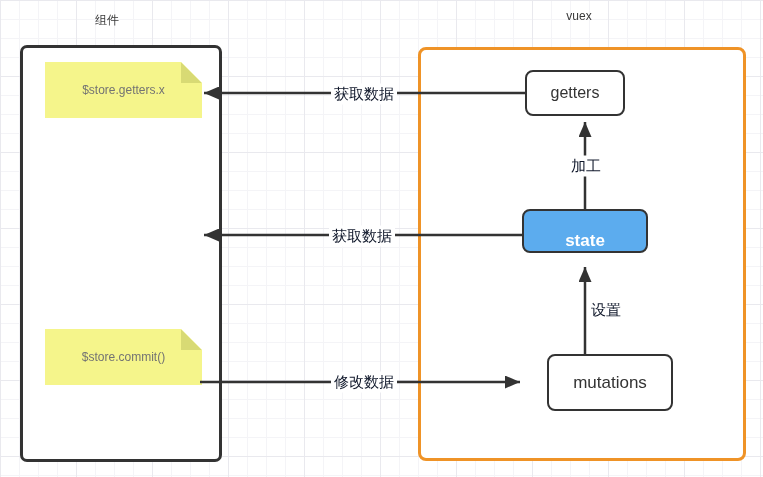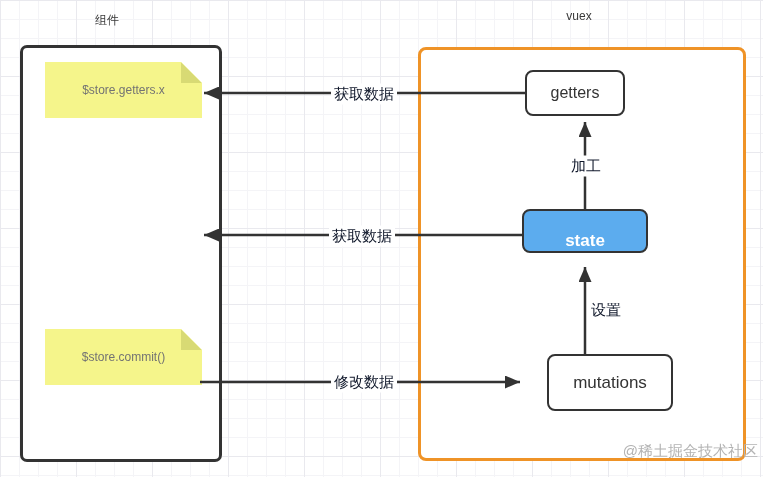--- a/index.html
+++ b/index.html
@@ -157,15 +157,14 @@
     <line x1="585" y1="209" x2="585" y2="122" stroke="#333333" stroke-width="2.5" marker-end="url(#arrowhead)"></line>
     <line x1="585" y1="354" x2="585" y2="267" stroke="#333333" stroke-width="2.5" marker-end="url(#arrowhead)"></line>
   </svg>
 
   <div class="edge-label edge-label-0">获取数据</div>
   <div class="edge-label edge-label-1">获取数据</div>
   <div class="edge-label edge-label-2">修改数据</div>
   <div class="edge-label edge-label-3">加工</div>
   <div class="edge-label edge-label-4">设置</div>
 
-  <div class="watermark">@稀土掘金技术社区</div>
 
 </div>
 
 </body></html>

